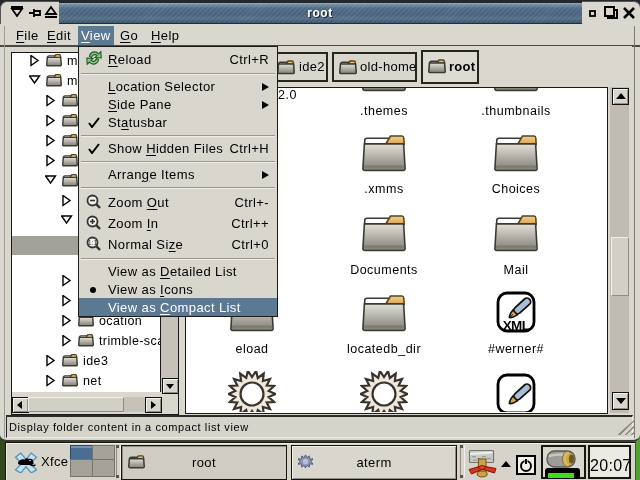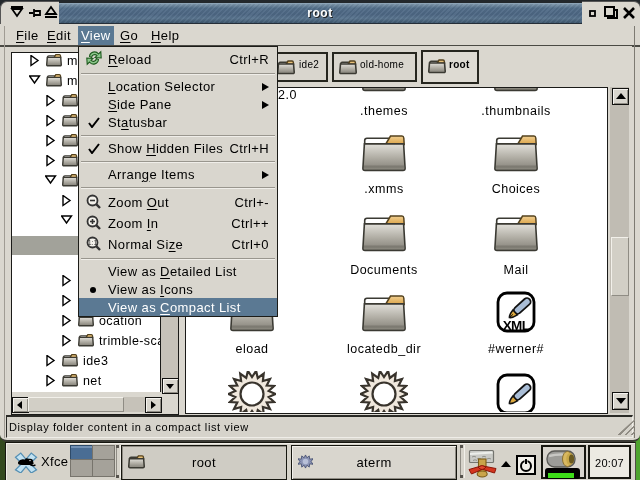--- a/index.html
+++ b/index.html
@@ -37,21 +37,21 @@
 #treehsb{left:12px;top:397px;width:148px;height:15px;background:#c6c2b9;}
 
 .sbtn{position:absolute;background:#d8d5cd;border:1px solid #11110f;
   box-shadow:inset 1px 1px 0 #f5f3ef, inset -1px -1px 0 #8f8c84;}
 .sthumb{position:absolute;background:#d2cfc6;border:1px solid #8f8c84;
   border-top-color:#f2f0ea;border-left-color:#f2f0ea;}
 .arr{position:absolute;width:0;height:0;}
 
 #tabrow{left:186px;top:46px;width:446px;height:41px;background:#dad7cf;}
 .tab{position:absolute;top:6px;height:26px;background:#d9d6ce;border:2px solid #26261f;}
-.tab .tl{position:absolute;font-size:10px;letter-spacing:0.3px;top:5px;white-space:nowrap;}
+.tab .tl{position:absolute;font-size:13px;letter-spacing:0.3px;top:5px;white-space:nowrap;}
 #tabroot{font-weight:bold;background:#dedbd3;}
 #fileframe{left:185px;top:87px;width:421px;height:325px;border:1px solid #1a1a18;background:#fff;}
 #filewhite{left:186px;top:88px;width:421px;height:324px;background:#fff;overflow:hidden;}
 .fico{position:absolute;}
 .flab{position:absolute;width:130px;text-align:center;font-size:12.5px;letter-spacing:0.5px;color:#000;}
 #filevsb{left:610px;top:87px;width:19px;height:326px;background:#c0bcb3;}
 
 #statusbar{left:6px;top:415px;width:625px;height:20px;background:#d6d3cb;border:1px solid #2a2a26;border-top-width:2px;border-bottom-color:#efede8;border-right-color:#efede8;}
 #statustext{left:9px;top:421px;font-size:11px;letter-spacing:0.6px;color:#000;}
 #grip{right:5px;top:419px;width:18px;height:16px;
@@ -64,21 +64,21 @@
 .tkbtn{position:absolute;top:2px;height:33px;font-size:13px;letter-spacing:0.4px;}
 #xfcetext{left:35px;top:11px;font-size:13px;letter-spacing:0.3px;}
 .pcell{position:absolute;border:1px solid #77746c;}
 #tdiv1{left:110px;top:2px;width:3px;height:33px;border-left:1px solid #8f8c84;border-right:1px solid #f2f0ea;}
 #rootbtn{left:115px;width:164px;background:#cfccc4;border:1px solid #16160f;box-shadow:inset 1px 1px 0 #8f8c84;}
 #atermbtn{left:285px;width:164px;background:#d9d6ce;border:1px solid #16160f;box-shadow:inset 1px 1px 0 #f2f0ea,inset -1px -1px 0 #8f8c84;}
 .tkbtn .cap{position:absolute;width:100%;text-align:center;top:9px;}
 #tdiv2{left:454px;top:2px;width:3px;height:33px;border-left:1px solid #8f8c84;border-right:1px solid #f2f0ea;}
 #battbox{left:535px;top:2px;width:41px;height:30px;border:2px solid #16160f;background:#d9d6ce;}
 #clockbox{left:582px;top:2px;width:39px;height:30px;border:2px solid #16160f;background:#eceae2;}
-#clocktext{left:0;top:10px;width:100%;text-align:center;font-size:11px;letter-spacing:0.3px;}
+#clocktext{left:0;top:10px;width:100%;text-align:center;font-size:16px;letter-spacing:0.3px;}
 
 #menu{left:78px;top:46px;width:200px;height:271px;background:#d9d6ce;border:1px solid #1c1c18;box-sizing:border-box;z-index:50;}
 .mitem{position:relative;height:18px;}
 .mitem .txt{position:absolute;left:29px;top:2px;font-size:13px;letter-spacing:0.4px;white-space:nowrap;}
 .mitem .sc{position:absolute;right:8px;top:2px;font-size:13px;letter-spacing:0.4px;}
 .mitem .sub{position:absolute;right:8px;top:6px;width:0;height:0;border-left:7px solid #000;border-top:4px solid transparent;border-bottom:4px solid transparent;}
 .msep{height:8px;position:relative;}
 .msep div{position:absolute;left:2px;right:2px;top:3.5px;height:1px;background:#99968e;box-shadow:0 1px 0 #f0eee9;}
 .mhl{background:#5b7993;}
 .mhl .txt{color:#fff;}

